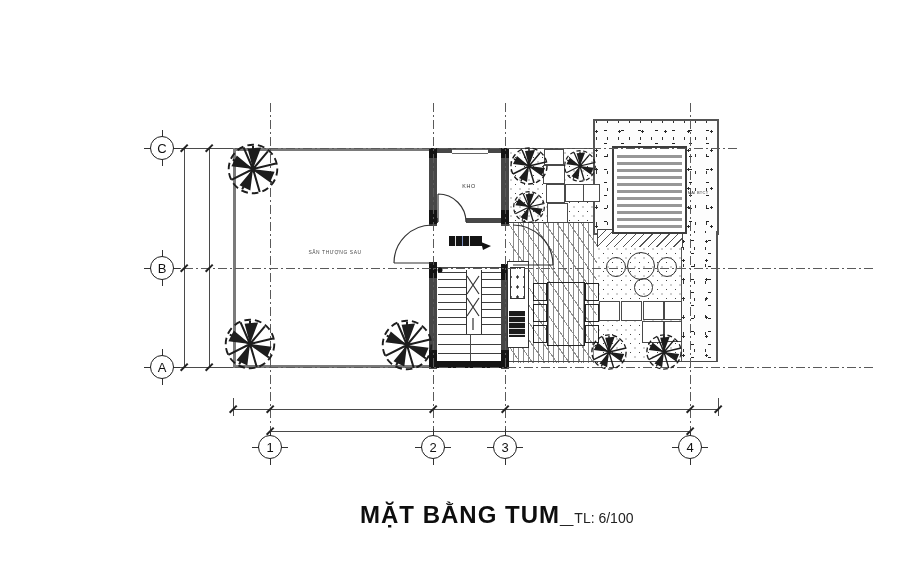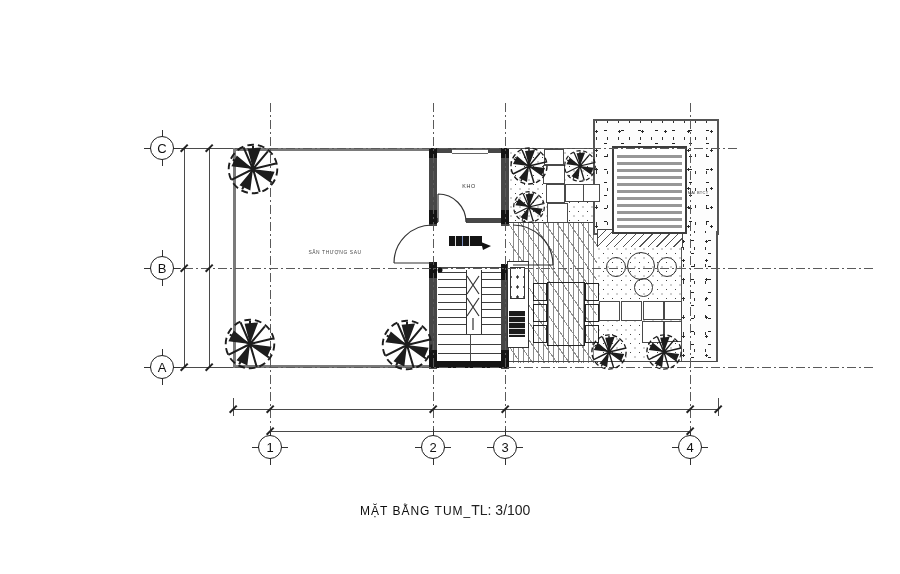--- a/index.html
+++ b/index.html
@@ -52,21 +52,21 @@
   .chair{position:absolute;border:1px solid #222;background:rgba(255,255,255,.15);}
   .table{position:absolute;border:1.4px solid #222;background:transparent;}
   .lbl{position:absolute;color:#4a4a4a;white-space:nowrap;transform:translate(-50%,-50%) scale(.55);
        font-size:9px;letter-spacing:1px;}
   .lbl2{position:absolute;color:#333;white-space:nowrap;transform:translate(-50%,-50%) scale(.6);font-size:9px;letter-spacing:1px;}
   .lbl3{position:absolute;color:#3a3a3a;white-space:nowrap;transform:translate(-50%,-50%) scale(.45);font-size:9px;letter-spacing:.5px;}
   .badge{position:absolute;background:#141414;
        background-image:linear-gradient(90deg,transparent 0 6px,#dcdcdc 6px 7px,transparent 7px 13px,#7b8fc0 13px 14px,transparent 14px 20px,#dcdcdc 20px 21px,transparent 21px);}
   .window{position:absolute;background:#fff;border-top:1px solid #666;border-bottom:1px solid #666;}
   .title{position:absolute;left:360px;top:501px;color:#0e0e0e;}
-  .t1{font-size:12px;font-weight:normal;letter-spacing:1px;}
+  .t1{font-size:24px;font-weight:bold;letter-spacing:1px;}
   .t2{font-size:14px;font-weight:400;color:#222;}
   .overlay{position:absolute;left:0;top:0;pointer-events:none;}
   .counter{position:absolute;background:#fff;border:1px solid #333;}
   .sink{position:absolute;background:#fff;border:1px solid #333;
         background-image:radial-gradient(#333 1px,transparent 1.2px);background-size:7px 10px;background-position:3px 4px;}
   .grill{position:absolute;background:#1b1b1b;
         background-image:repeating-linear-gradient(180deg,transparent 0 5px,#ddd 5px 6px);}
 </style>
 </head>
 <body>
@@ -246,16 +246,16 @@
     <i class="bxh"></i>
       <i class="bxv"></i>
     <span class="bc">4</span>
   </div>
 
   <span class="lbl" style="left:335px;top:252px;">SÂN THƯỢNG SAU</span>
   <span class="lbl2" style="left:469px;top:186px;">KHO</span>
   <span class="lbl3" style="left:698px;top:193px;">MÁI BTCT</span>
 
   <div class="title">
-    <span class="t1">MẶT BẰNG TUM_</span><span class="t2">TL: 3/100</span>
+    <span class="t1">MẶT BẰNG TUM_</span><span class="t2">TL: 6/100</span>
   </div>
 
 </div>
 
 </body></html>

